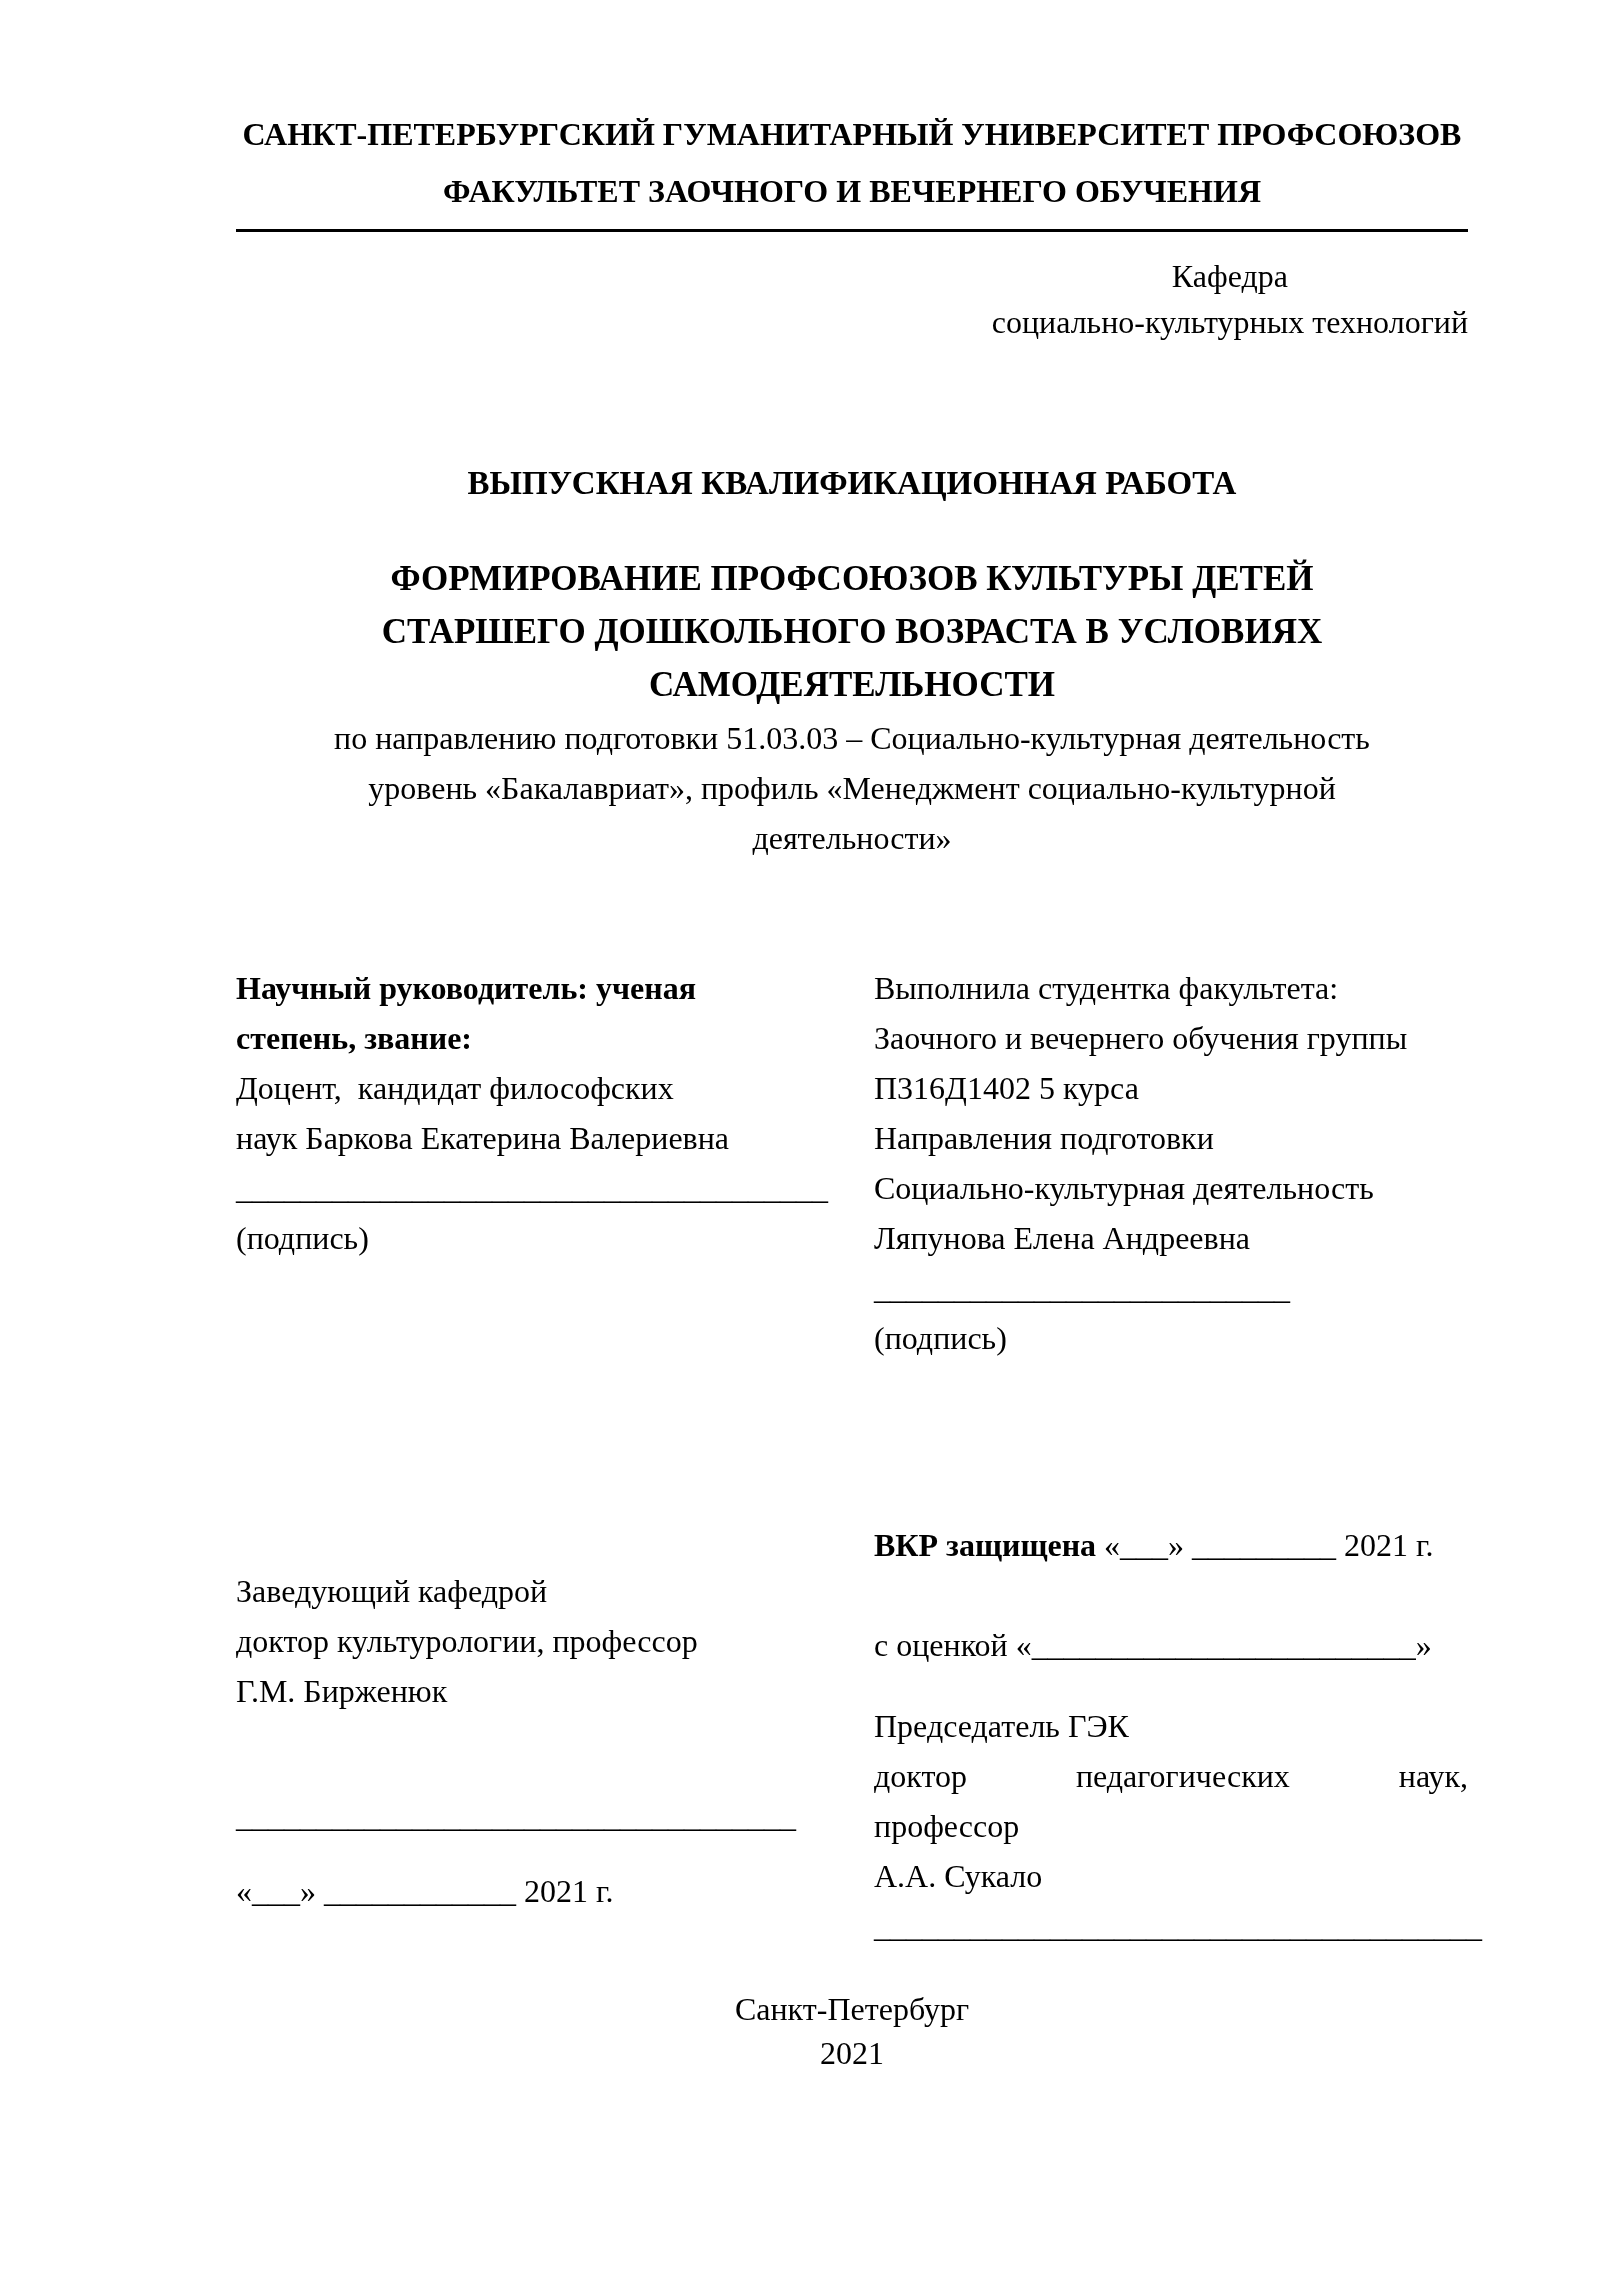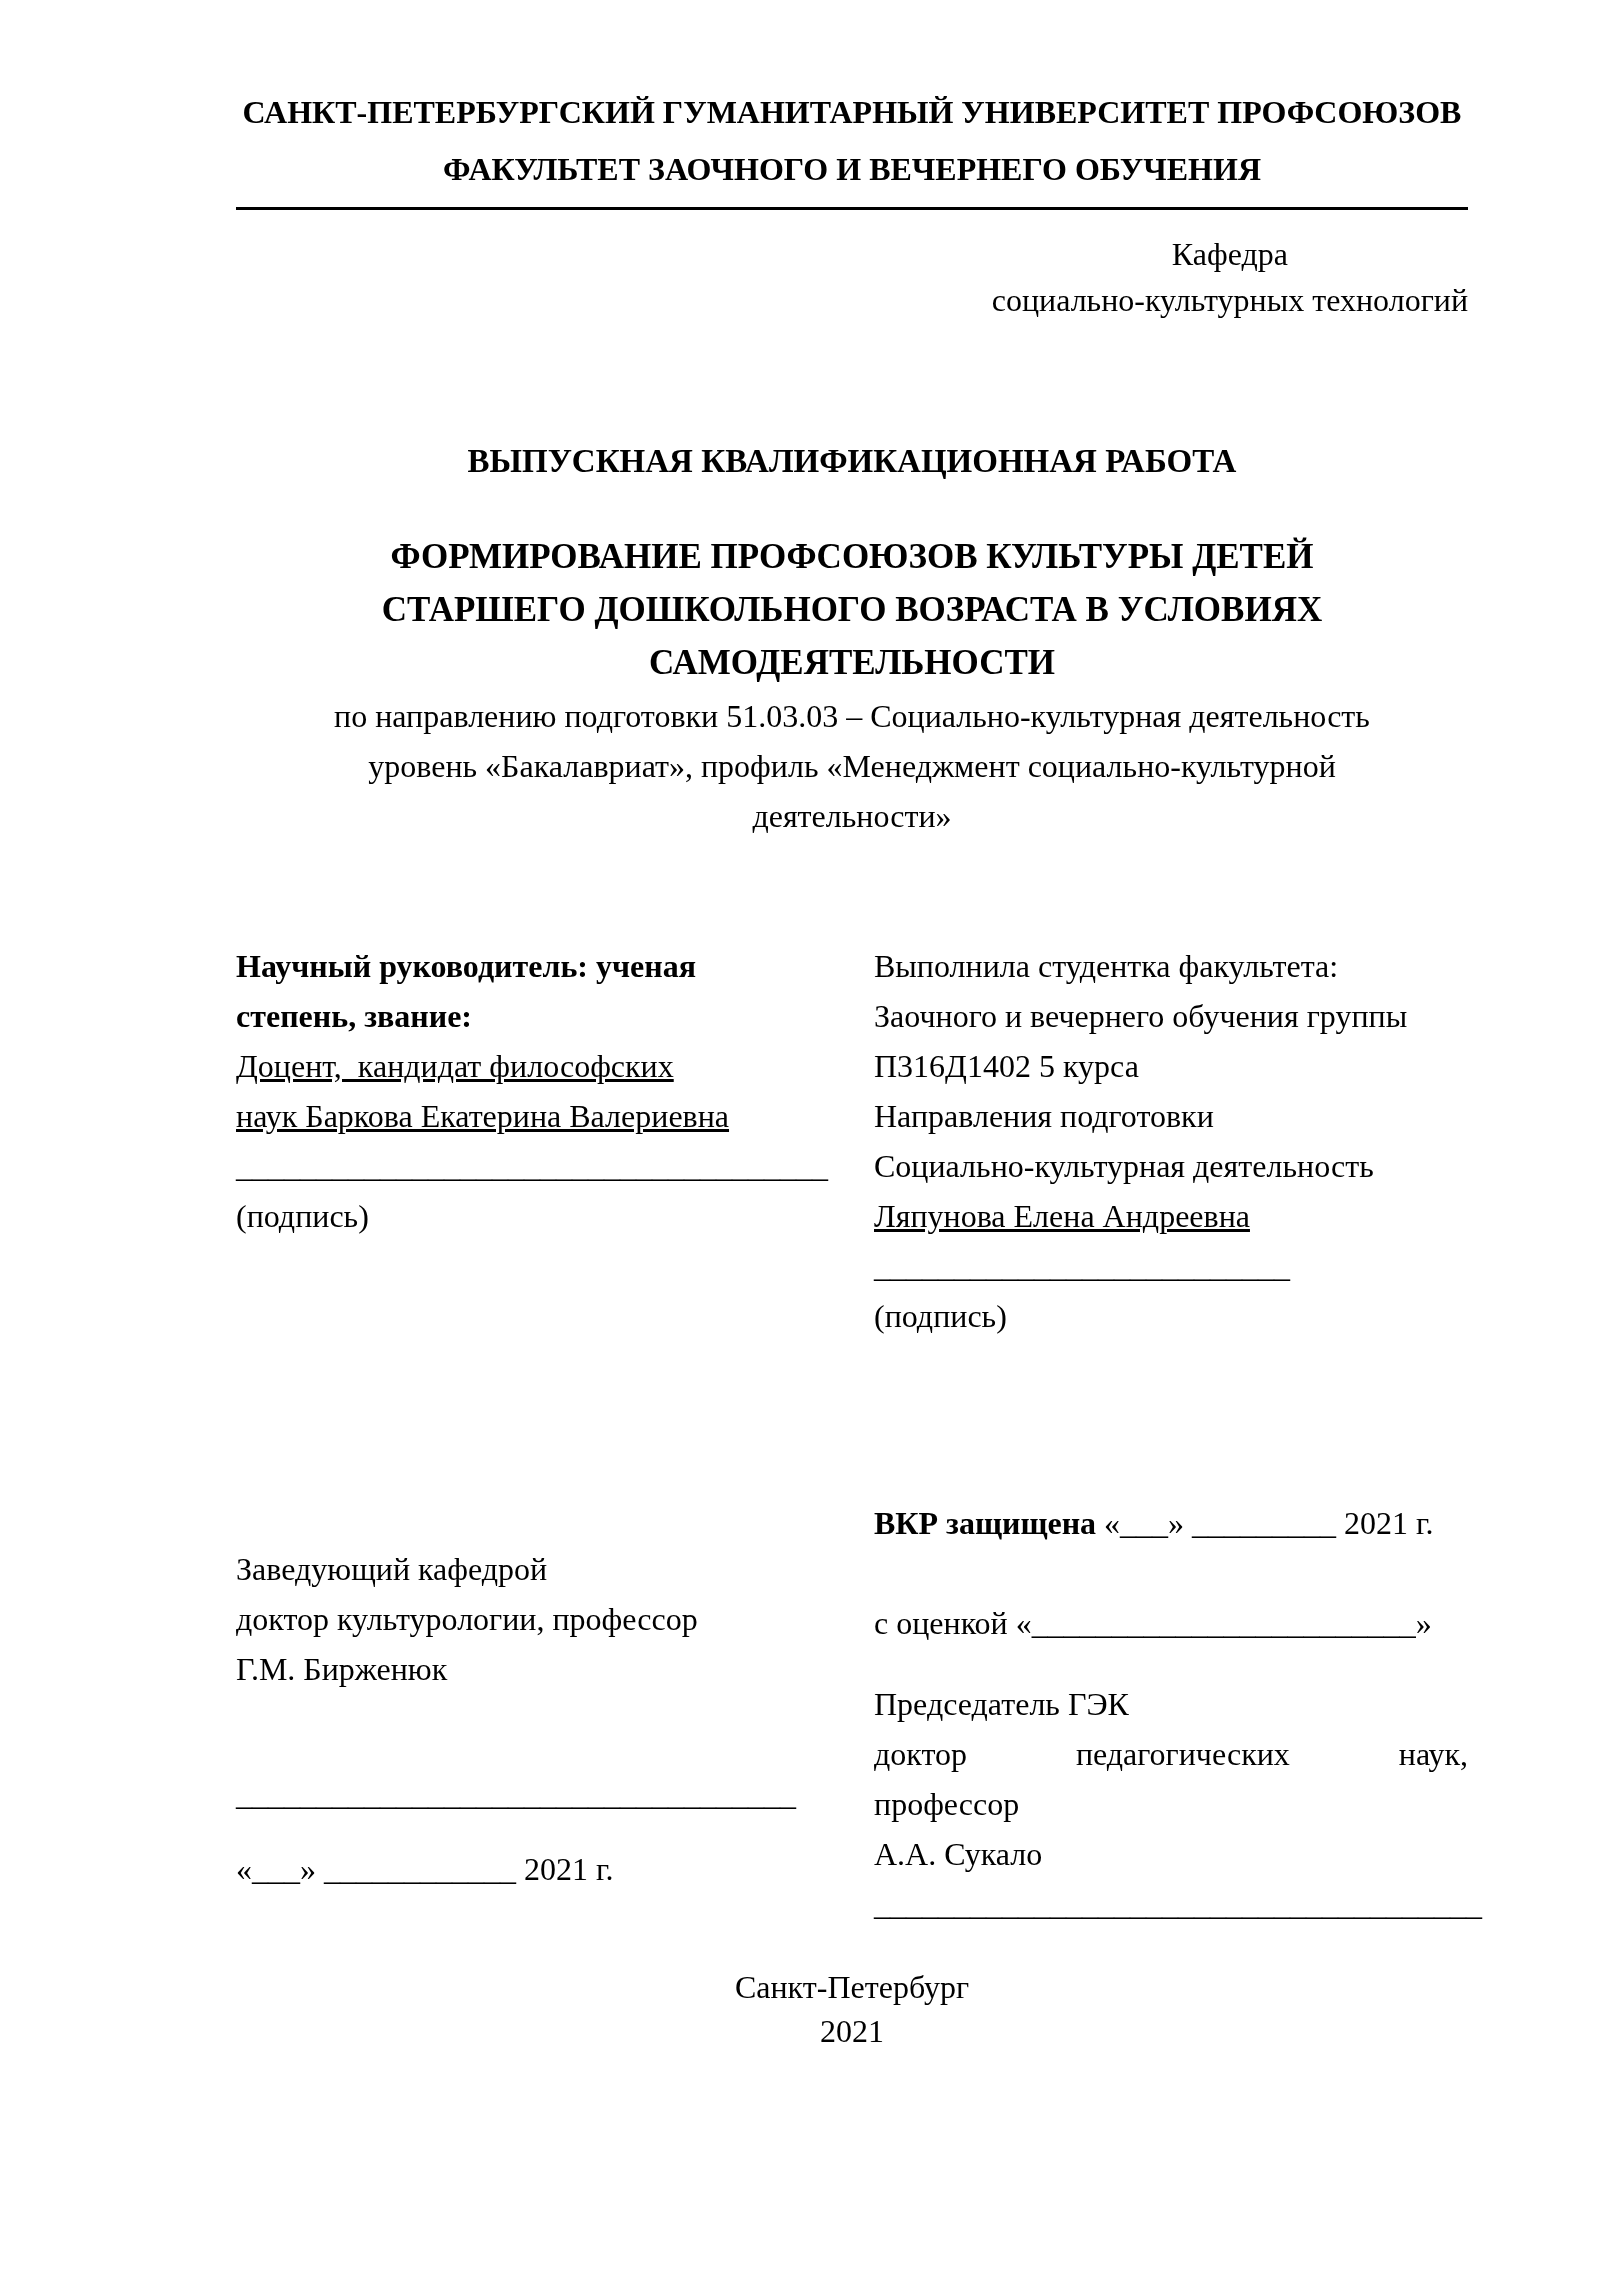--- a/index.html
+++ b/index.html
@@ -4,21 +4,21 @@
 <style>
   * { margin: 0; padding: 0; box-sizing: border-box; }
   html, body { background: #ffffff; }
   .page {
     width: 1586px;
     height: 2295px;
     background: #ffffff;
     color: #000000;
     font-family: "Liberation Serif", "DejaVu Serif", serif;
     font-size: 32px;
-    padding: 84px 118px 0 236px;
+    padding: 106px 118px 0 236px;
     overflow: hidden;
   }
   .header {
     text-align: center;
     font-weight: bold;
     line-height: 57px;
     border-bottom: 3.1px solid #000;
     padding-bottom: 9.4px;
   }
   .dept-wrap { display: flex; justify-content: flex-end; margin-top: 21px; }
@@ -38,21 +38,21 @@
     margin-top: 44px;
   }
   .subtitle { text-align: center; line-height: 50px; margin-top: 1.6px; }
   .columns { display: flex; }
   .top-columns { margin-top: 100px; }
   .bottom-columns { margin-top: 157px; }
   .col-left { width: 604px; margin-right: 34px; flex: 0 0 auto; }
   .col-right { flex: 1; min-width: 0; }
   .ln { line-height: 50px; }
   .bold { font-weight: bold; }
-  .underlined { text-decoration: underline; }
+  .underlined { }
   .prewrap { white-space: pre-wrap; }
   .caption-center { text-align: left; line-height: 50px; }
   .sig-block { width: 451px; }
   .left-bottom { padding-top: 46px; }
   .gap-top-64 { margin-top: 50px; }
   .gap-top-40 { margin-top: 31px; }
   .gap-top-96 { margin-top: 75px; }
   .gap-top-32 { margin-top: 25px; }
   .justify-last { text-align: justify; text-align-last: justify; }
   .footer { text-align: center; line-height: 44px; margin-top: 36px; }

